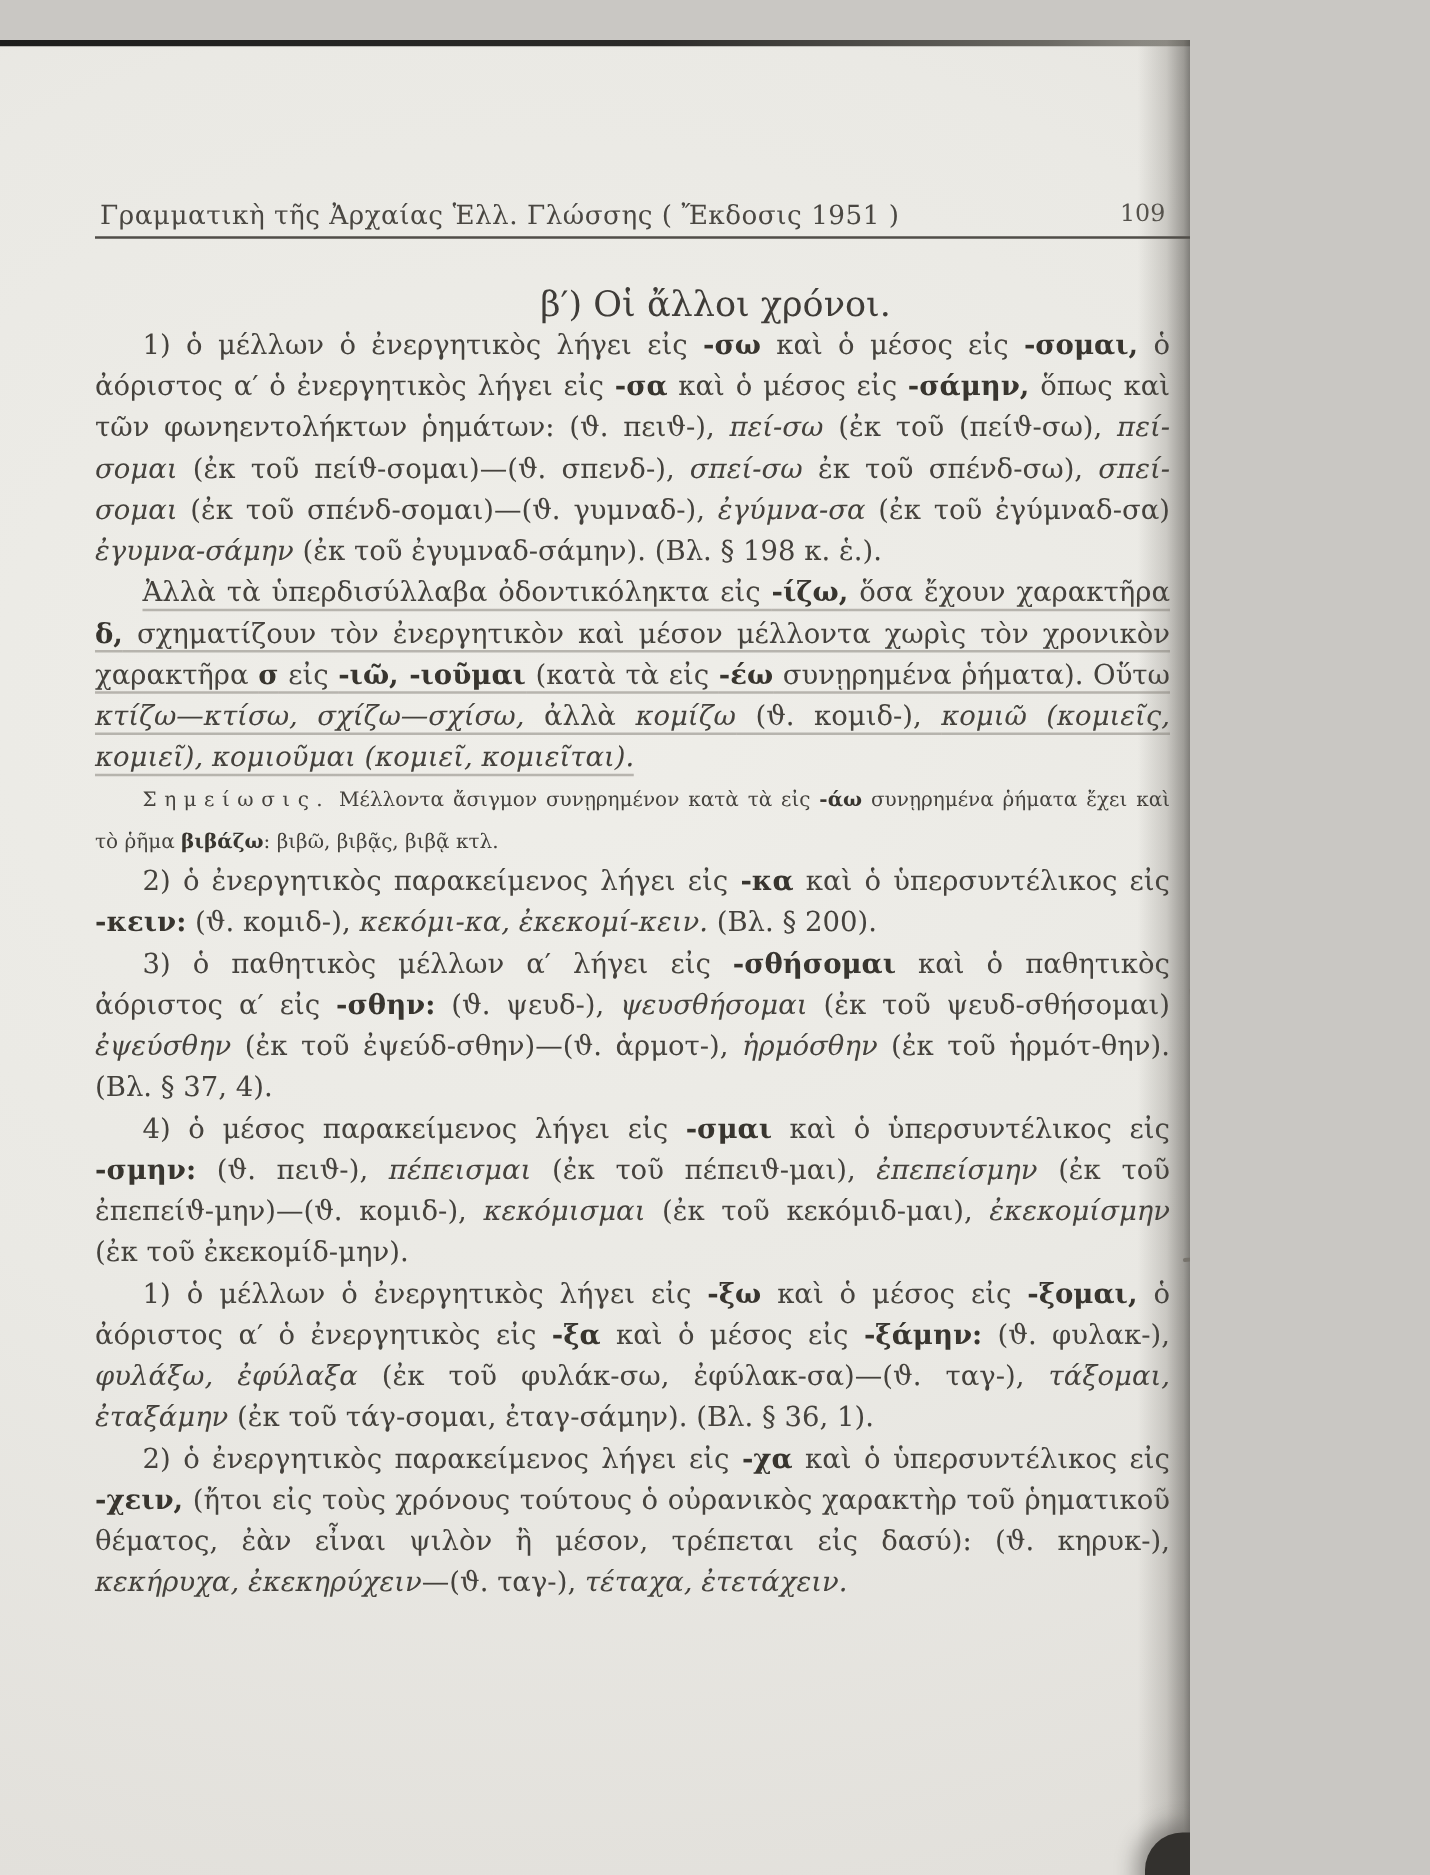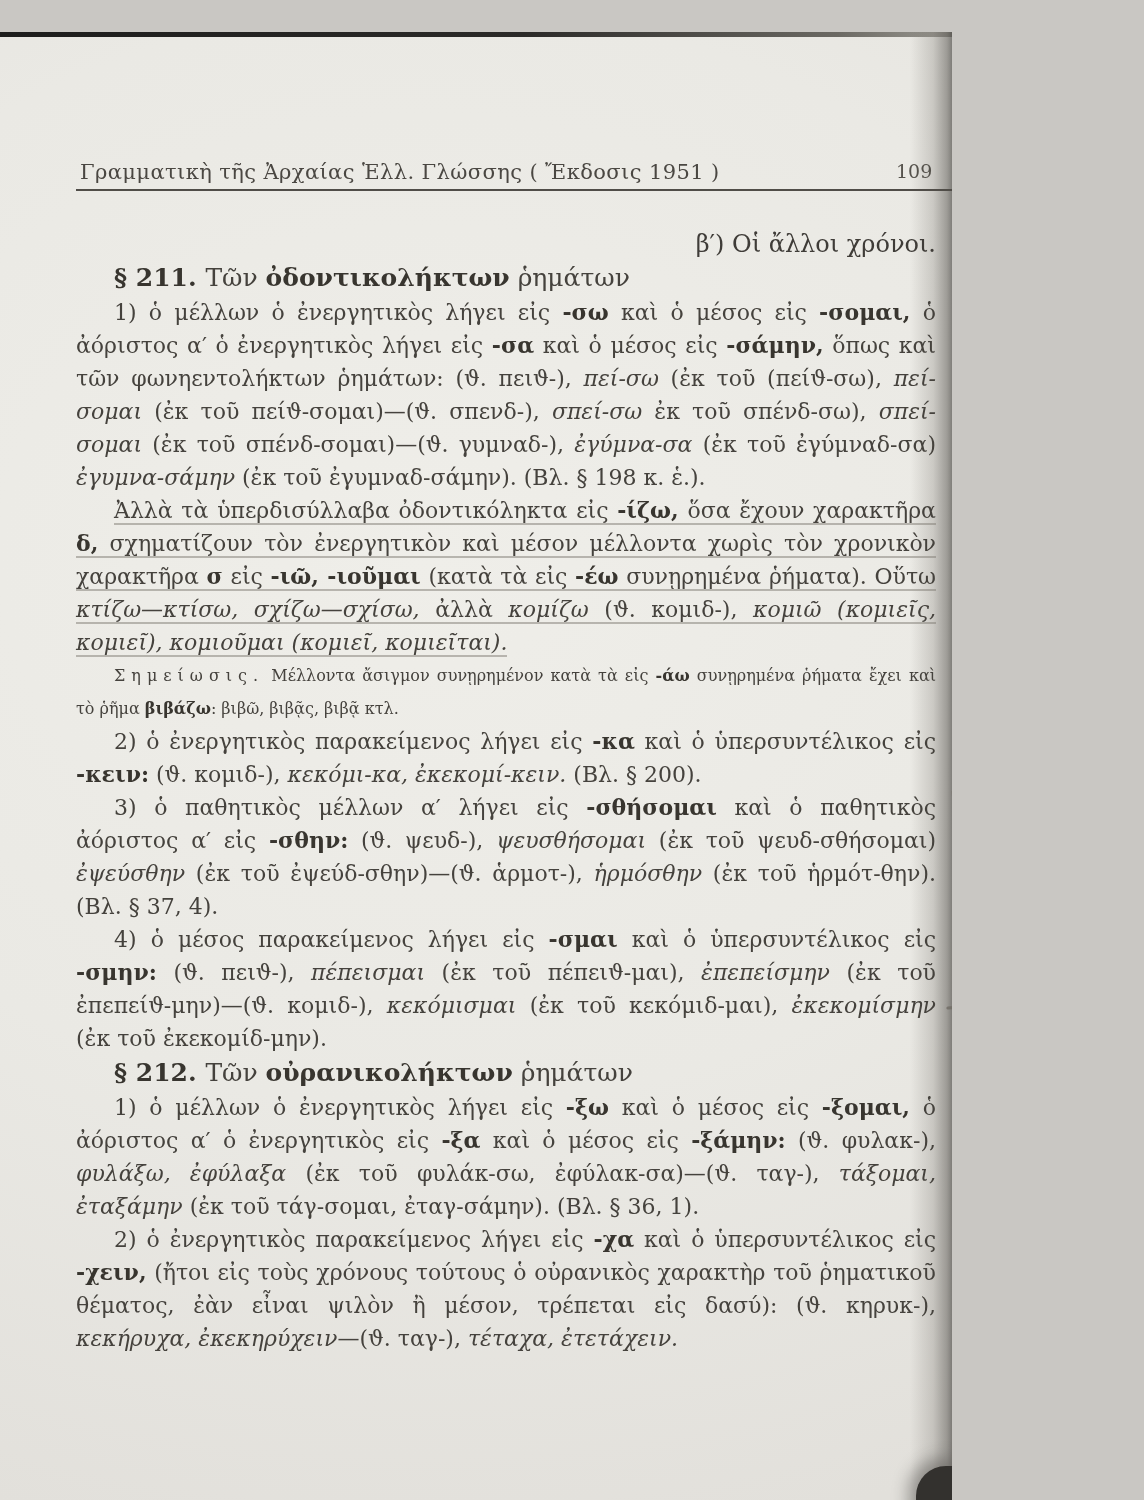--- a/index.html
+++ b/index.html
@@ -12,21 +12,21 @@
     background:linear-gradient(90deg,#1d1d1c 0%,#2b2a28 55%,#6b6963 88%,#9b9992 100%);}
   .gutter{position:absolute;top:0;right:0;width:42px;height:100%;
     background:linear-gradient(90deg,rgba(120,116,110,0) 0%,rgba(120,116,110,.28) 55%,rgba(82,79,74,.5) 88%,rgba(56,54,50,.6) 100%);}
   .corner{position:absolute;right:0;bottom:0;width:36px;height:66px;background:#33312e;
     border-radius:30px 0 0 0;box-shadow:-4px -4px 16px 4px rgba(52,50,47,.4);}
   .header-title{position:absolute;left:80px;top:128px;font-size:21px;color:#4a4742;letter-spacing:.4px;white-space:nowrap;}
   .page-number{position:absolute;left:896px;top:128px;font-size:19px;color:#55524c;}
   .rule{position:absolute;left:76px;top:157px;width:906px;height:2px;background:#504d48;}
   .content{position:absolute;left:76px;top:196px;width:860px;text-align:justify;font-size:22px;line-height:33px;}
   .content p{margin:0;text-indent:38px;}
-  .chapter-heading{text-align:right;text-indent:0;padding-left:95px;font-size:24px;line-height:32px;color:#3f3c38;margin-bottom:26px;}
+  .chapter-heading{text-align:center;text-indent:0;padding-left:95px;font-size:28px;line-height:32px;color:#3f3c38;margin-bottom:26px;}
   .sec-heading{font-size:25px;line-height:36px;text-indent:38px;text-align:left;white-space:nowrap;}
   .sec-heading-1{margin-top:24px;}
   .sec-heading-2{margin-top:3px;}
   .content span.b, .sec-heading span.b{font-weight:bold;color:#38352f;}
   .content span.i{font-style:italic;}
   .content span.sp{letter-spacing:6px;}
   .note-par{font-size:16px;}
   .underlined span{border-bottom:2px solid rgba(128,124,116,.5);}
   .hand{position:absolute;font-family:"DejaVu Sans", sans-serif;white-space:nowrap;}
   .kanonika1{left:958px;top:348px;font-size:23px;letter-spacing:5px;color:rgba(122,117,108,.62);transform:rotate(-13deg);transform-origin:left center;}
@@ -44,29 +44,27 @@
   <div class="gutter"></div>
   <div class="corner"></div>
 
   <div class="header-title">Γραμματικὴ τῆς Ἀρχαίας Ἑλλ. Γλώσσης ( Ἔκδοσις 1951 )</div>
   <div class="page-number">109</div>
   <div class="rule"></div>
 
   <div class="content">
     <p class="chapter-heading">β′) Οἱ ἄλλοι χρόνοι.</p>
 
-    <p class="sec-heading sec-heading-1"><span class="b">§ 211. </span><span>Τῶν </span><span class="b">ὀδοντικολήκτων</span><span> ῥημάτων</span></p>
     <p><span>1) ὁ μέλλων ὁ ἐνεργητικὸς λήγει εἰς </span><span class="b">-σω</span><span> καὶ ὁ μέσος εἰς </span><span class="b">-σομαι,</span><span> ὁ ἀόριστος α′ ὁ ἐνεργητικὸς λήγει εἰς </span><span class="b">-σα</span><span> καὶ ὁ μέσος εἰς </span><span class="b">-σάμην,</span><span> ὅπως καὶ τῶν φωνηεντολήκτων ῥημάτων: (ϑ. πειϑ-), </span><span class="i">πεί-σω</span><span> (ἐκ τοῦ (πείϑ-σω), </span><span class="i">πεί-σομαι</span><span> (ἐκ τοῦ πείϑ-σομαι)—(ϑ. σπενδ-), </span><span class="i">σπεί-σω</span><span> ἐκ τοῦ σπένδ-σω), </span><span class="i">σπεί-σομαι</span><span> (ἐκ τοῦ σπένδ-σομαι)—(ϑ. γυμναδ-), </span><span class="i">ἐγύμνα-σα</span><span> (ἐκ τοῦ ἐγύμναδ-σα) </span><span class="i">ἐγυμνα-σάμην</span><span> (ἐκ τοῦ ἐγυμναδ-σάμην). (Βλ. § 198 κ. ἑ.).</span></p>
     <p class="underlined"><span>Ἀλλὰ τὰ ὑπερδισύλλαβα ὀδοντικόληκτα εἰς </span><span class="b">-ίζω,</span><span> ὅσα ἔχουν χαρακτῆρα </span><span class="b">δ,</span><span> σχηματίζουν τὸν ἐνεργητικὸν καὶ μέσον μέλλοντα χωρὶς τὸν χρονικὸν χαρακτῆρα </span><span class="b">σ</span><span> εἰς </span><span class="b">-ιῶ, -ιοῦμαι</span><span> (κατὰ τὰ εἰς </span><span class="b">-έω</span><span> συνῃρημένα ῥήματα). Οὕτω </span><span class="i">κτίζω—κτίσω, σχίζω—σχίσω,</span><span> ἀλλὰ </span><span class="i">κομίζω</span><span> (ϑ. κομιδ-), </span><span class="i">κομιῶ (κομιεῖς, κομιεῖ), κομιοῦμαι (κομιεῖ, κομιεῖται).</span></p>
     <p class="note-par"><span class="sp">Σημείωσις.</span><span> Μέλλοντα ἄσιγμον συνῃρημένον κατὰ τὰ εἰς </span><span class="b">-άω</span><span> συνῃρημένα ῥήματα ἔχει καὶ τὸ ῥῆμα </span><span class="b">βιβάζω</span><span>: βιβῶ, βιβᾷς, βιβᾷ κτλ.</span></p>
     <p><span>2) ὁ ἐνεργητικὸς παρακείμενος λήγει εἰς </span><span class="b">-κα</span><span> καὶ ὁ ὑπερσυντέλικος εἰς </span><span class="b">-κειν:</span><span> (ϑ. κομιδ-), </span><span class="i">κεκόμι-κα, ἐκεκομί-κειν.</span><span> (Βλ. § 200).</span></p>
     <p><span>3) ὁ παθητικὸς μέλλων α′ λήγει εἰς </span><span class="b">-σθήσομαι</span><span> καὶ ὁ παθητικὸς ἀόριστος α′ εἰς </span><span class="b">-σθην:</span><span> (ϑ. ψευδ-), </span><span class="i">ψευσθήσομαι</span><span> (ἐκ τοῦ ψευδ-σθήσομαι) </span><span class="i">ἐψεύσθην</span><span> (ἐκ τοῦ ἐψεύδ-σθην)—(ϑ. ἁρμοτ-), </span><span class="i">ἡρμόσθην</span><span> (ἐκ τοῦ ἡρμότ-θην). (Βλ. § 37, 4).</span></p>
     <p><span>4) ὁ μέσος παρακείμενος λήγει εἰς </span><span class="b">-σμαι</span><span> καὶ ὁ ὑπερσυντέλικος εἰς </span><span class="b">-σμην:</span><span> (ϑ. πειϑ-), </span><span class="i">πέπεισμαι</span><span> (ἐκ τοῦ πέπειϑ-μαι), </span><span class="i">ἐπεπείσμην</span><span> (ἐκ τοῦ ἐπεπείϑ-μην)—(ϑ. κομιδ-), </span><span class="i">κεκόμισμαι</span><span> (ἐκ τοῦ κεκόμιδ-μαι), </span><span class="i">ἐκεκομίσμην</span><span> (ἐκ τοῦ ἐκεκομίδ-μην).</span></p>
 
-    <p class="sec-heading sec-heading-2"><span class="b">§ 212. </span><span>Τῶν </span><span class="b">οὐρανικολήκτων</span><span> ῥημάτων</span></p>
     <p><span>1) ὁ μέλλων ὁ ἐνεργητικὸς λήγει εἰς </span><span class="b">-ξω</span><span> καὶ ὁ μέσος εἰς </span><span class="b">-ξομαι,</span><span> ὁ ἀόριστος α′ ὁ ἐνεργητικὸς εἰς </span><span class="b">-ξα</span><span> καὶ ὁ μέσος εἰς </span><span class="b">-ξάμην:</span><span> (ϑ. φυλακ-), </span><span class="i">φυλάξω, ἐφύλαξα</span><span> (ἐκ τοῦ φυλάκ-σω, ἐφύλακ-σα)—(ϑ. ταγ-), </span><span class="i">τάξομαι, ἐταξάμην</span><span> (ἐκ τοῦ τάγ-σομαι, ἐταγ-σάμην). (Βλ. § 36, 1).</span></p>
     <p><span>2) ὁ ἐνεργητικὸς παρακείμενος λήγει εἰς </span><span class="b">-χα</span><span> καὶ ὁ ὑπερσυντέλικος εἰς </span><span class="b">-χειν,</span><span> (ἤτοι εἰς τοὺς χρόνους τούτους ὁ οὐρανικὸς χαρακτὴρ τοῦ ῥηματικοῦ θέματος, ἐὰν εἶναι ψιλὸν ἢ μέσον, τρέπεται εἰς δασύ): (ϑ. κηρυκ-), </span><span class="i">κεκήρυχα, ἐκεκηρύχειν</span><span>—(ϑ. ταγ-), </span><span class="i">τέταχα, ἐτετάχειν.</span></p>
   </div>
 
   <div class="hand kanonika1">κανονικά</div>
 
   <svg class="mark" style="left:950px;top:502px;" width="140" height="178" viewBox="0 0 140 178">
     <g stroke="#8b8780" stroke-width="2.4" stroke-linecap="round" opacity="0.72" fill="none">
       <path d="M8,12 L6,148"></path>
         <path d="M20,8 L18,158"></path>

